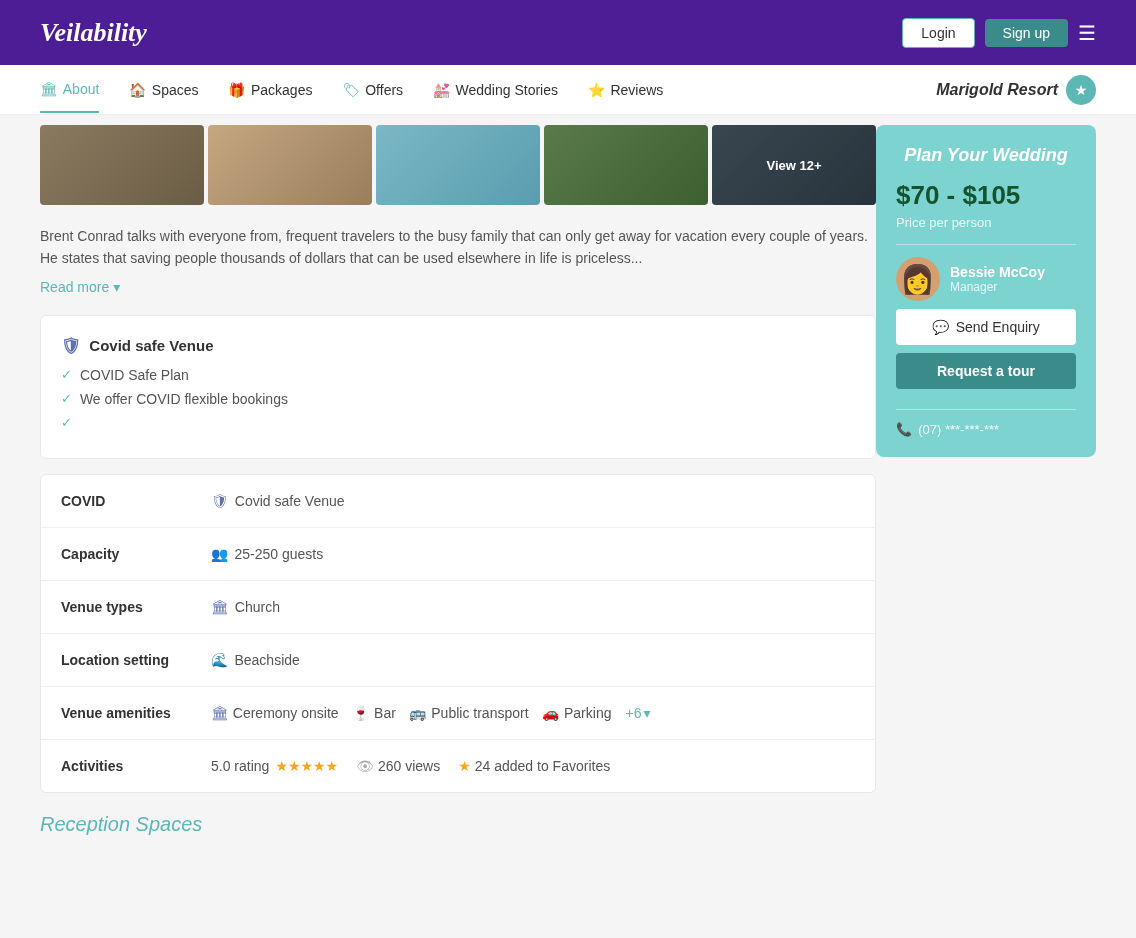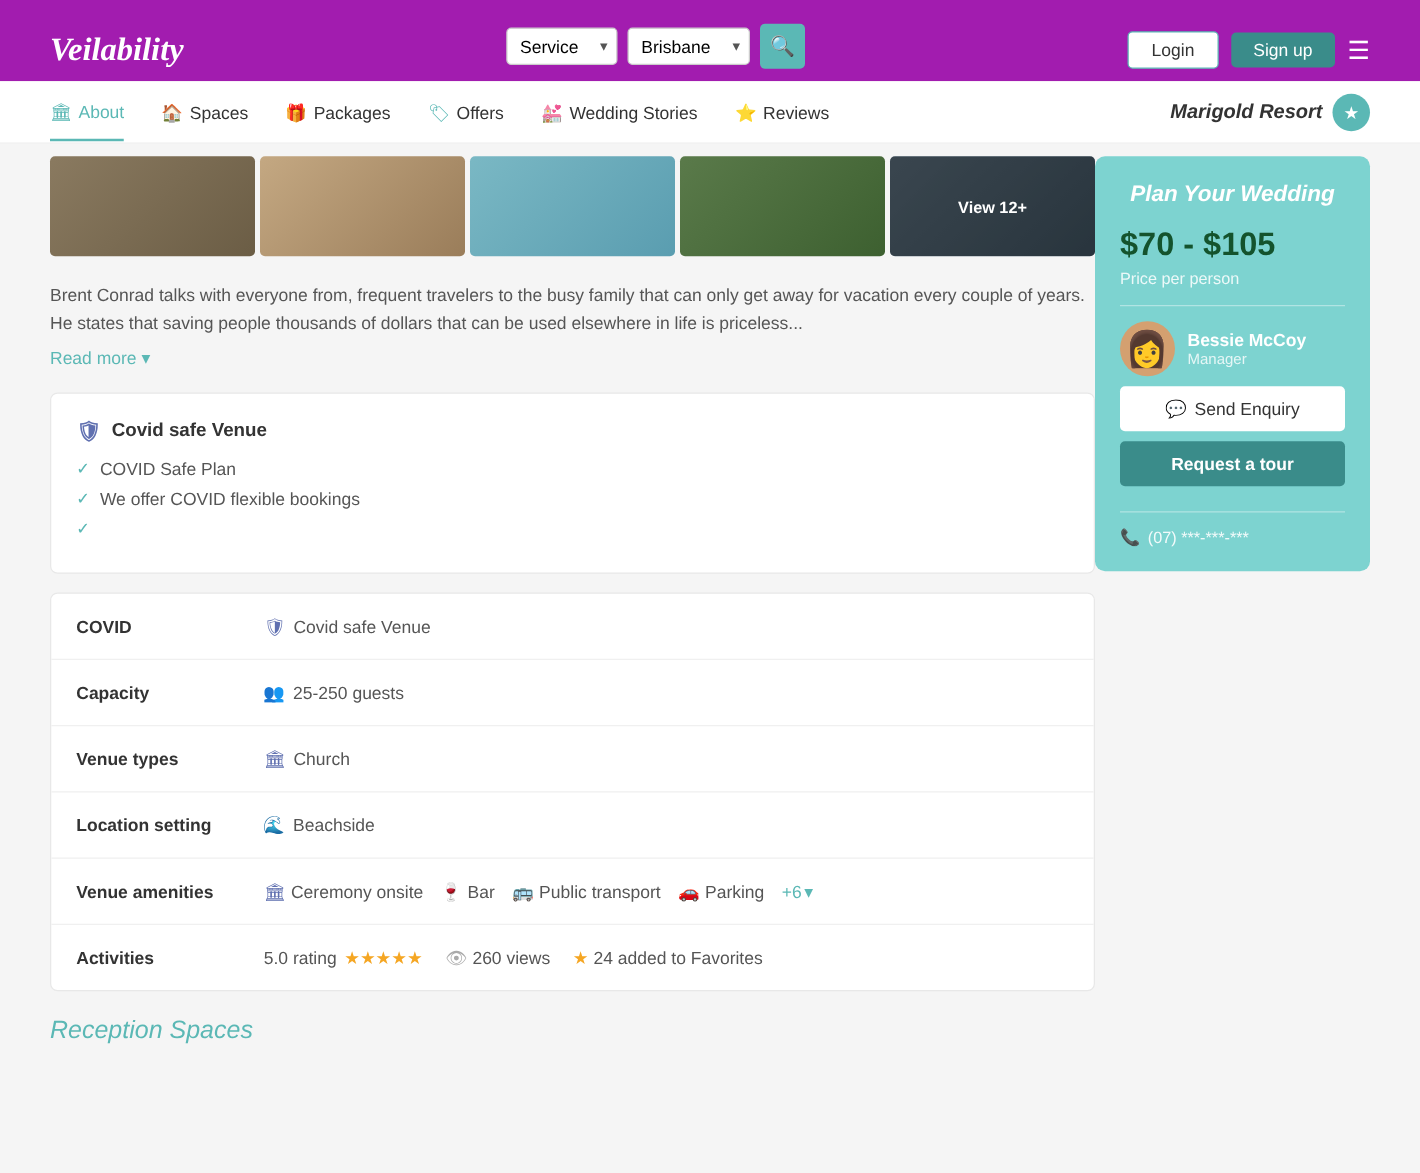--- a/index.html
+++ b/index.html
@@ -1,23 +1,23 @@
 <!DOCTYPE html>
 <html><head>
   <meta charset="utf-8">
   <style>
     * { box-sizing: border-box; margin: 0; padding: 0; }
     body { font-family: -apple-system, BlinkMacSystemFont, 'Segoe UI', sans-serif; background: #f5f5f5; min-height: 938px; }
 
     
     .header {
-      background: #a21caf;
+      background: #4c1d95;
       padding: 10px 40px;
       display: flex;
-      align-items: flex-end;
+      align-items: center;
       justify-content: space-between;
       height: 65px;
       gap: 44px;
     }
     .logo {
       font-family: Georgia, serif;
       font-style: italic;
       font-size: 26px;
       color: white;
       font-weight: bold;
@@ -433,35 +433,20 @@
       font-size: 13px;
       color: rgba(255,255,255,0.9);
       margin-top: 8px;
     }
   </style>
 </head>
 <body>
 
 <header class="header">
   <div class="logo">Veilability</div>
-  <div class="header-center">
-    <div class="select-wrap">
-      <select class="header-select">
-        <option>Service</option>
-      </select>
-    </div>
-    <div class="select-wrap">
-      <select class="header-select">
-        <option>Brisbane</option>
-      </select>
-    </div>
-    <button class="search-btn">
-      <span>🔍</span>
-    </button>
-  </div>
   <div class="header-right">
     <button class="btn-login">Login</button>
     <button class="btn-signup">Sign up</button>
     <span class="menu-icon">☰</span>
   </div>
 </header>
 
 <nav class="nav">
   <div class="nav-items">
     <a class="nav-item active">

